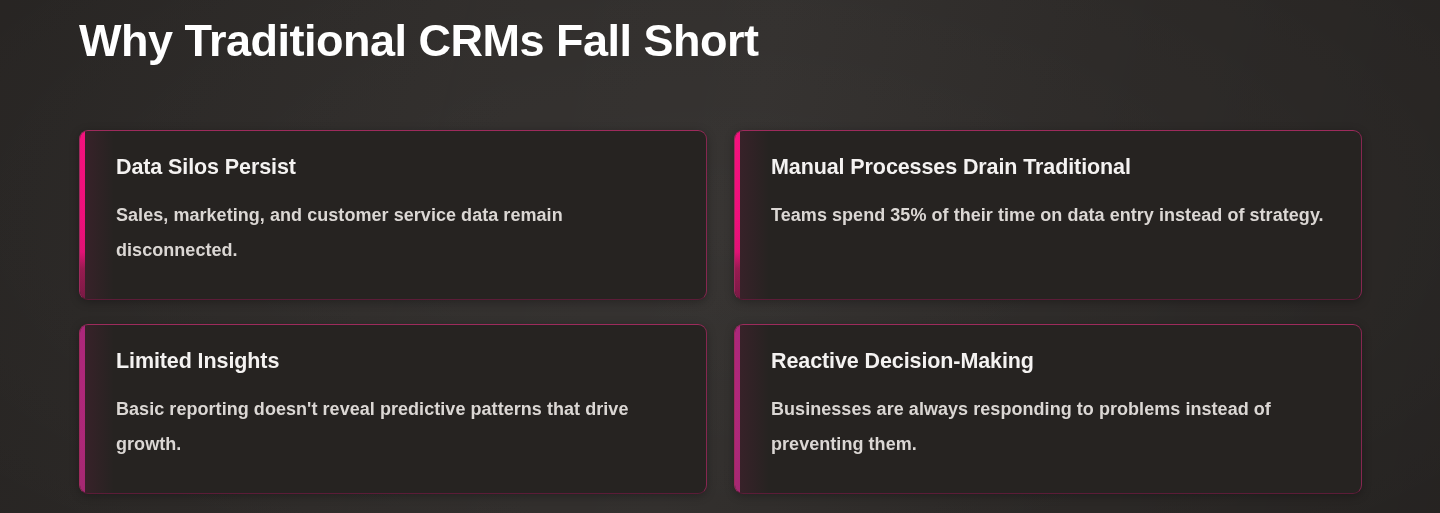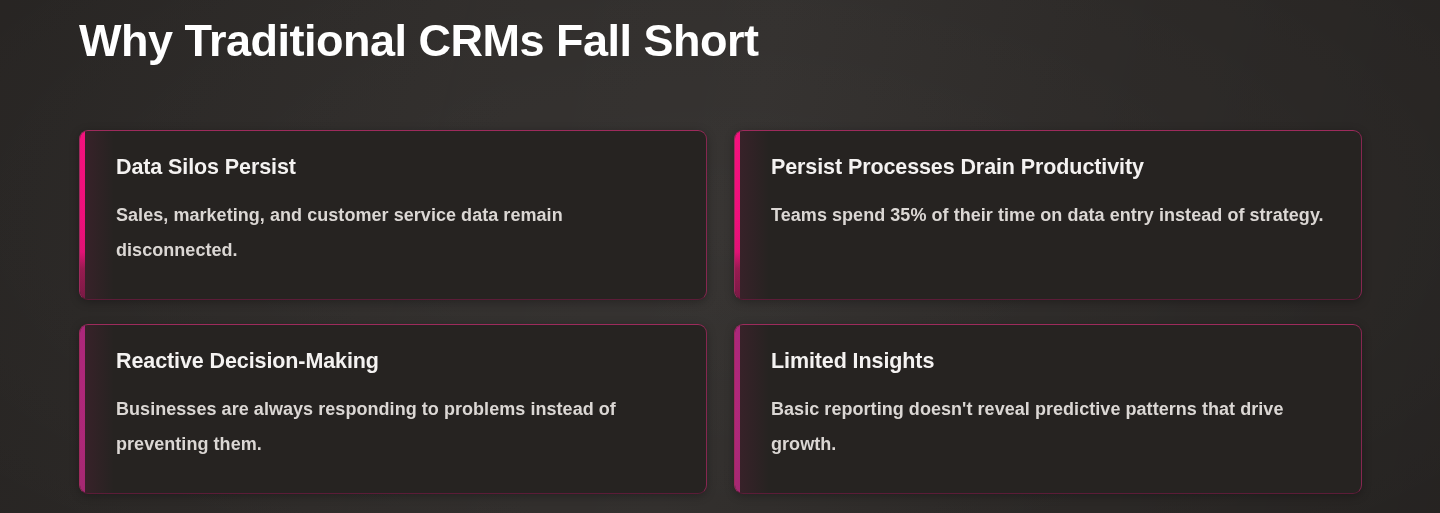--- a/index.html
+++ b/index.html
@@ -150,37 +150,37 @@
       <div class="card-body">
         <div class="card-title">Data Silos Persist</div>
         <div class="card-text">Sales, marketing, and customer service data remain disconnected.</div>
       </div>
     </div>
 
     <div class="card variant-bright">
       <div class="card-accent"></div>
       <div class="card-glow"></div>
       <div class="card-body">
-        <div class="card-title">Persist Processes Drain Productivity</div>
+        <div class="card-title">Manual Processes Drain Traditional</div>
         <div class="card-text">Teams spend 35% of their time on data entry instead of strategy.</div>
+      </div>
+    </div>
+
+    <div class="card variant-muted">
+      <div class="card-accent"></div>
+      <div class="card-glow"></div>
+      <div class="card-body">
+        <div class="card-title">Limited Insights</div>
+        <div class="card-text">Basic reporting doesn't reveal predictive patterns that drive growth.</div>
       </div>
     </div>
 
     <div class="card variant-muted">
       <div class="card-accent"></div>
       <div class="card-glow"></div>
       <div class="card-body">
         <div class="card-title">Reactive Decision-Making</div>
         <div class="card-text">Businesses are always responding to problems instead of preventing them.</div>
       </div>
     </div>
 
-    <div class="card variant-muted">
-      <div class="card-accent"></div>
-      <div class="card-glow"></div>
-      <div class="card-body">
-        <div class="card-title">Limited Insights</div>
-        <div class="card-text">Basic reporting doesn't reveal predictive patterns that drive growth.</div>
-      </div>
-    </div>
-
   </div>
 </div>
 
 </body></html>

